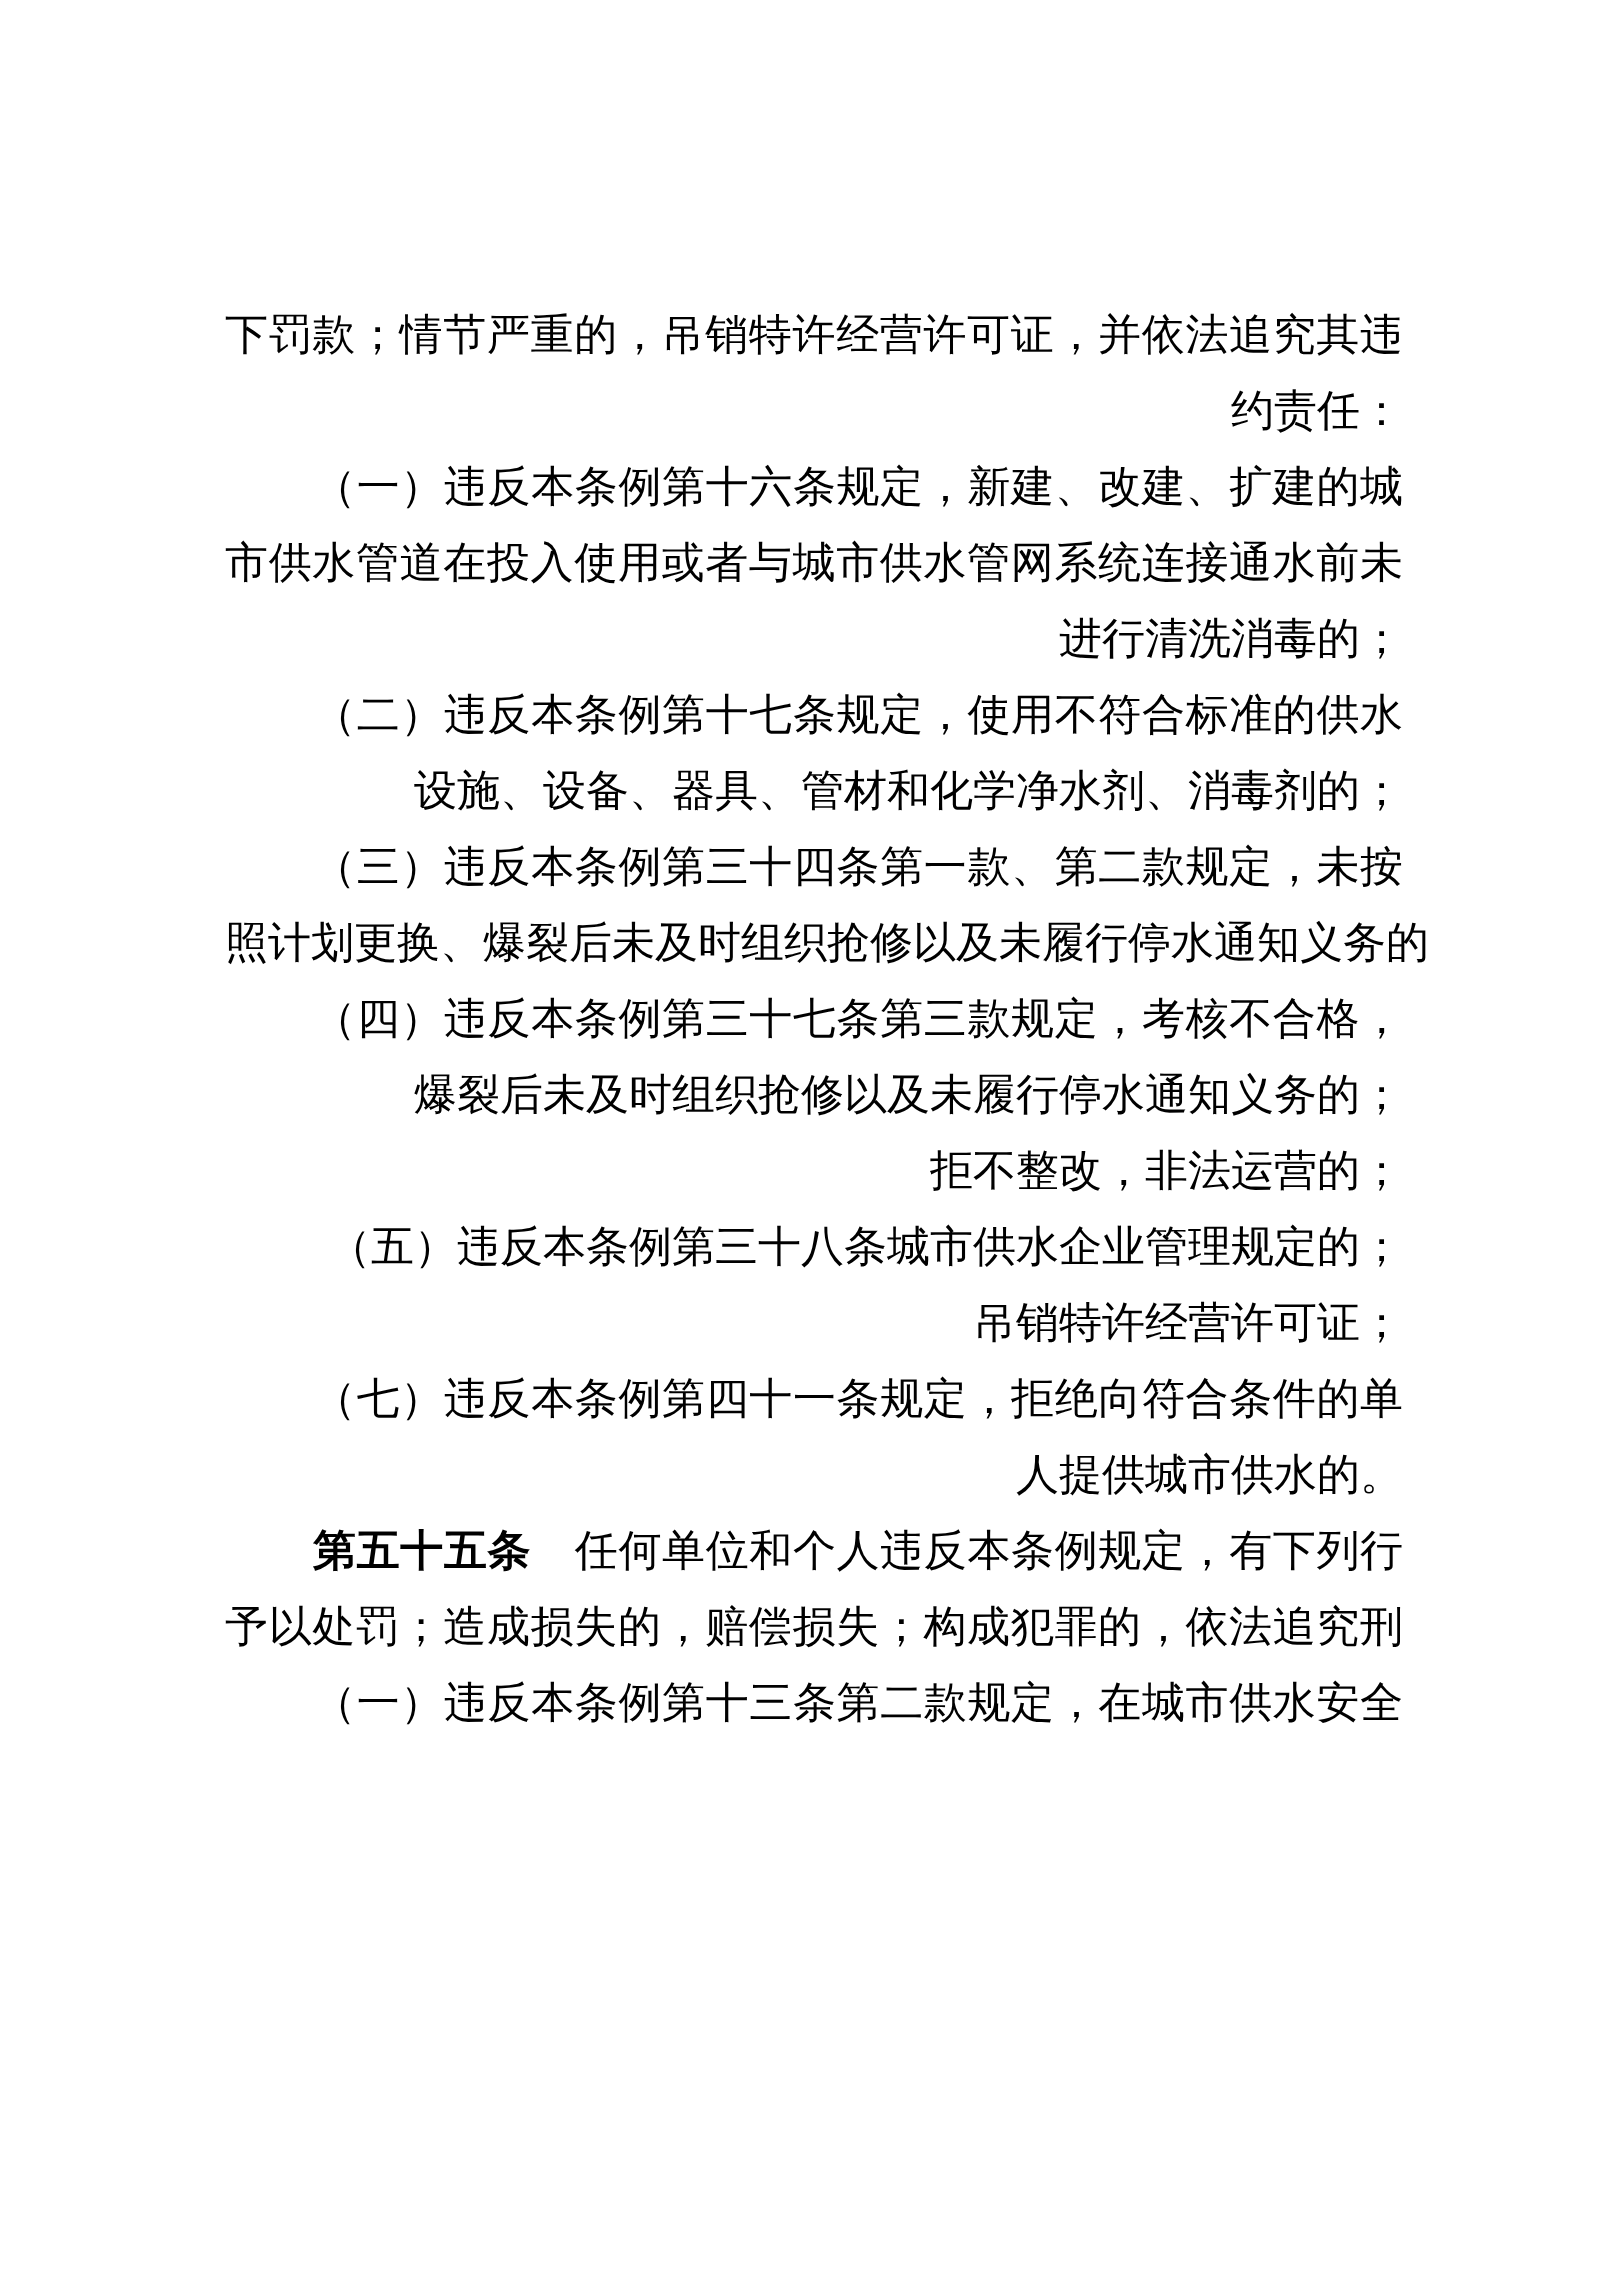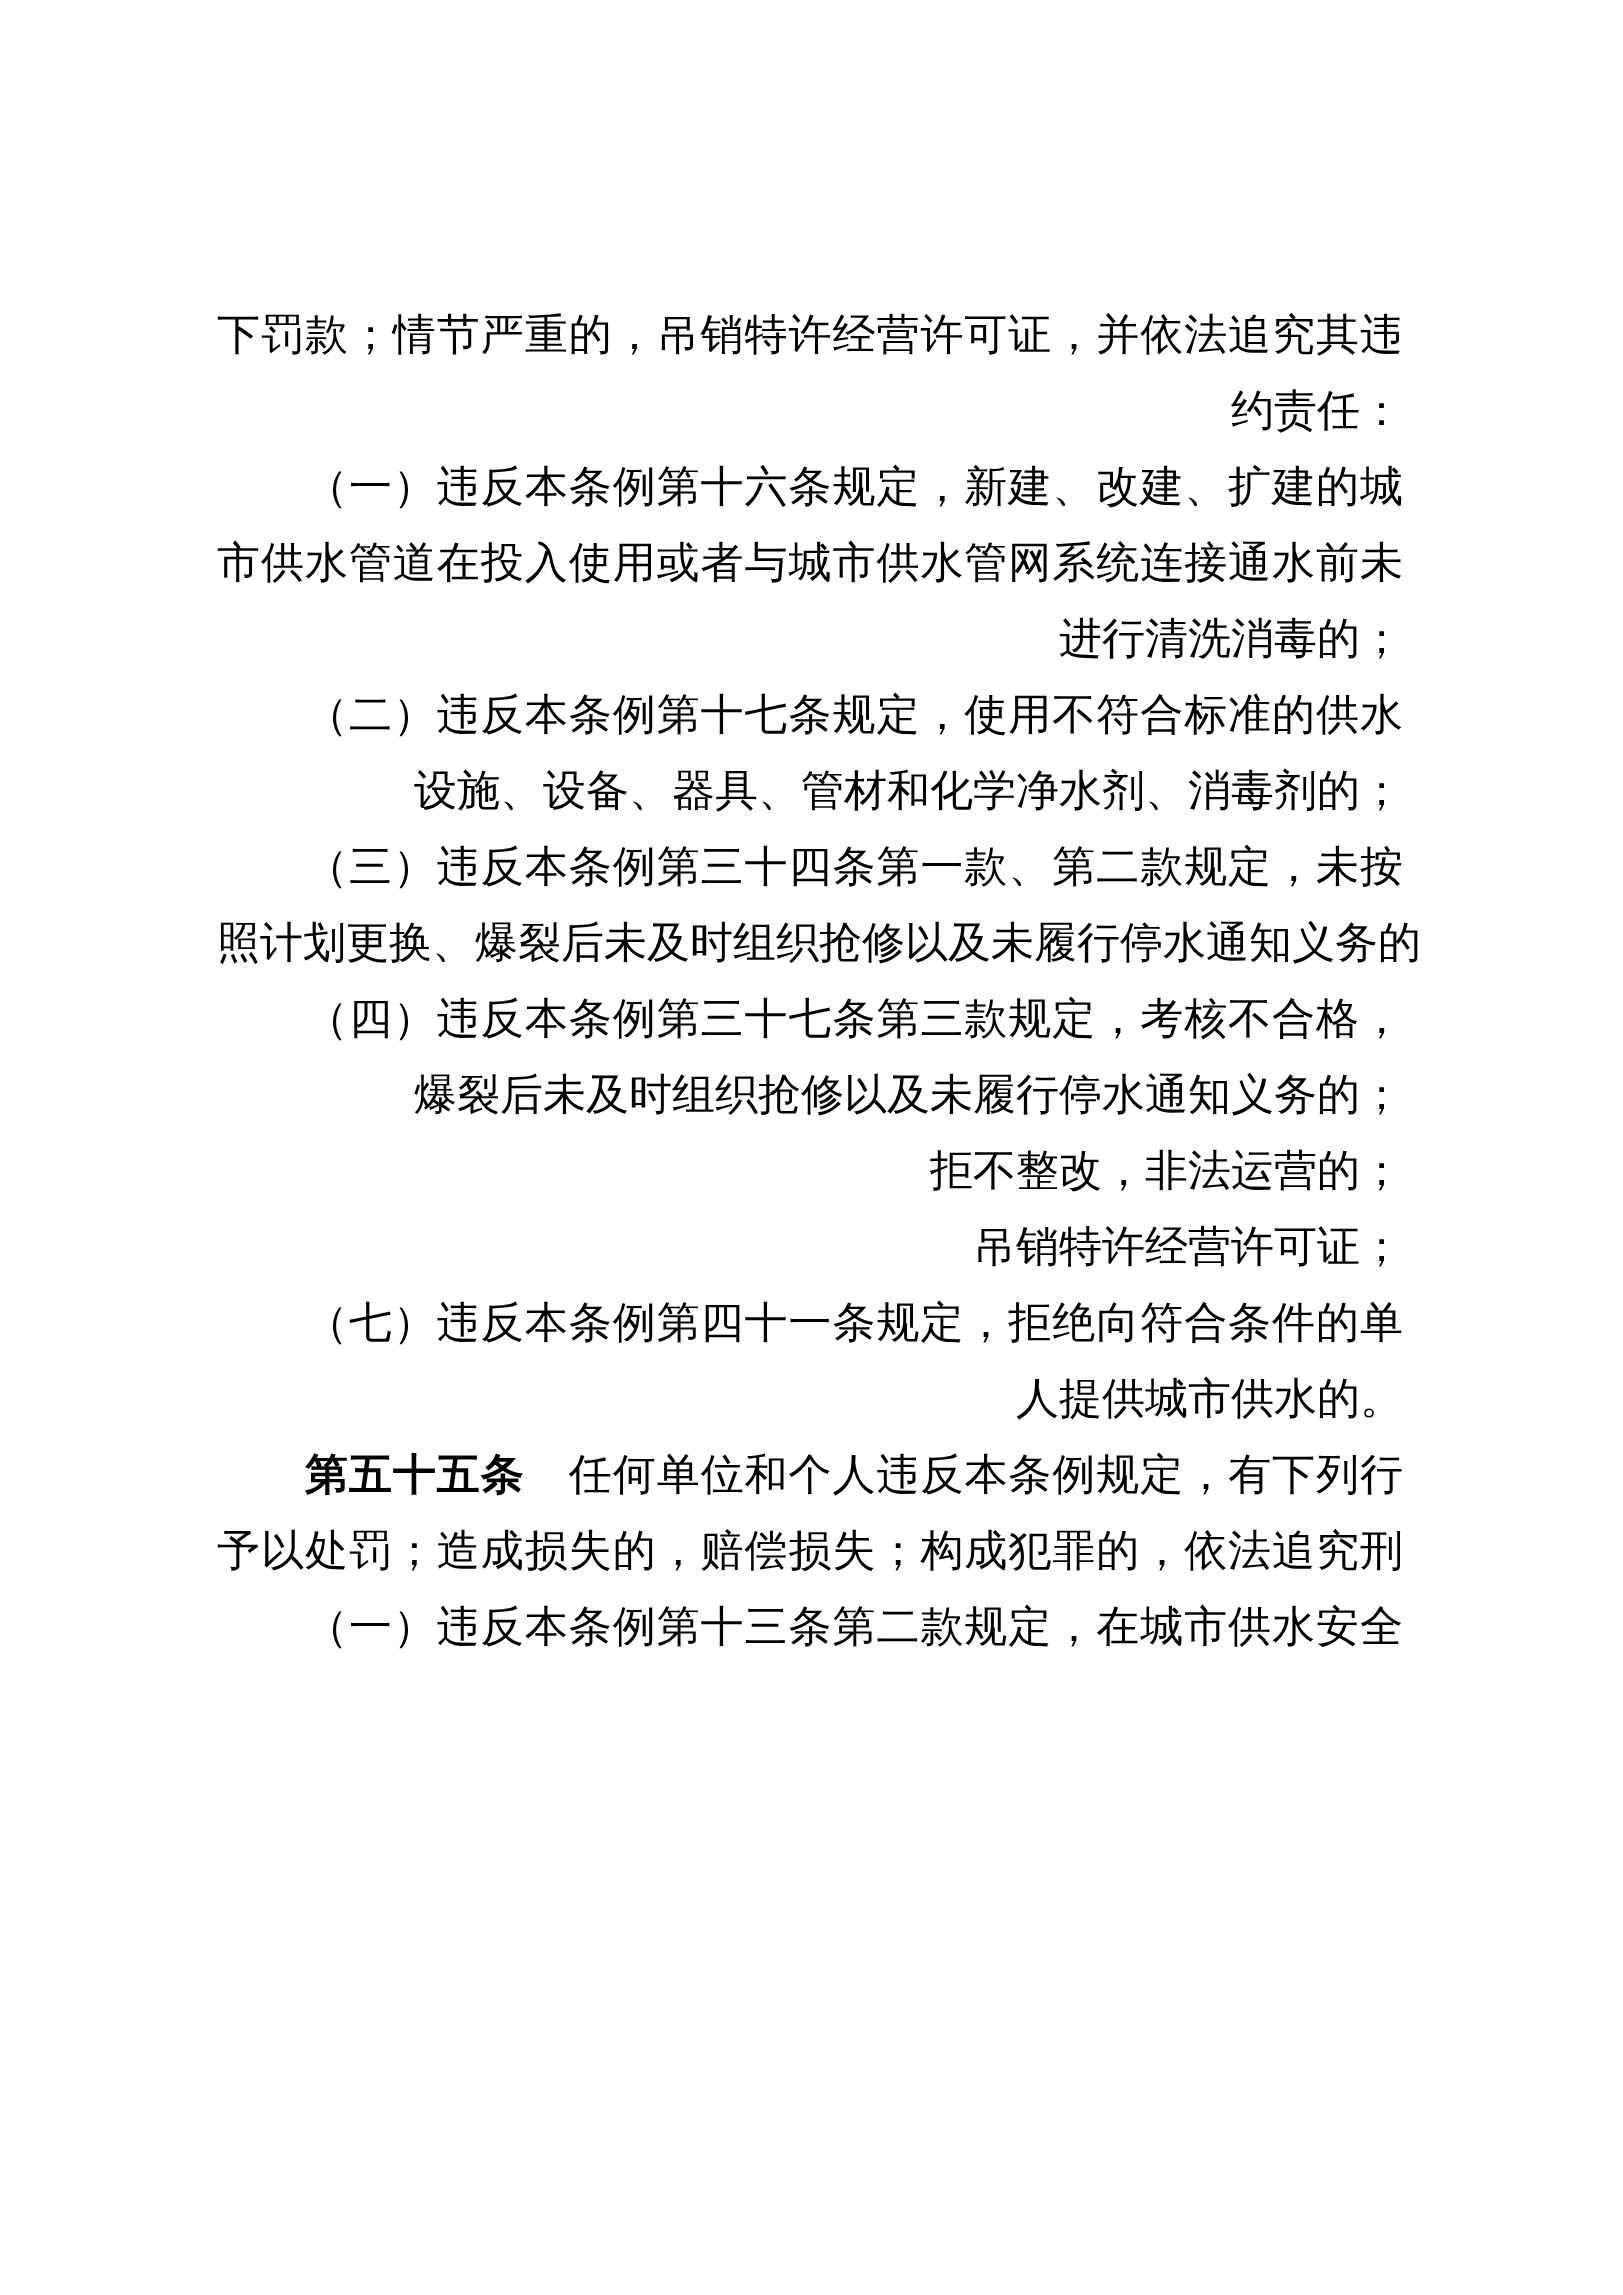--- a/index.html
+++ b/index.html
@@ -27,20 +27,21 @@
   .line {
     height: 76px;
     line-height: 76px;
     white-space: nowrap;
     text-align: right;
   }
   .line.justify {
     text-align: justify;
     text-justify: inter-ideograph;
     text-align-last: justify;
+    margin-left: 8px;
   }
   .line.indent {
     text-indent: 88px;
   }
   .bold {
     font-weight: 700;
   }
 </style>
 </head>
 <body>
@@ -52,20 +53,21 @@
       <div class="line indent justify"><span>（一）违反本条例第十六条规定，新建、改建、扩建的城</span></div>
       <div class="line justify"><span>市供水管道在投入使用或者与城市供水管网系统连接通水前未</span></div>
       <div class="line"><span>进行清洗消毒的；</span></div>
       <div class="line indent justify"><span>（二）违反本条例第十七条规定，使用不符合标准的供水</span></div>
       <div class="line"><span>设施、设备、器具、管材和化学净水剂、消毒剂的；</span></div>
       <div class="line indent justify"><span>（三）违反本条例第三十四条第一款、第二款规定，未按</span></div>
       <div class="line justify"><span>照计划更换、爆裂后未及时组织抢修以及未履行停水通知义务的</span></div>
       <div class="line indent justify"><span>（四）违反本条例第三十七条第三款规定，考核不合格，</span></div>
       <div class="line"><span>爆裂后未及时组织抢修以及未履行停水通知义务的；</span></div>
       <div class="line"><span>拒不整改，非法运营的；</span></div>
+      <div class="line indent"><span>（五）违反本条例第三十八条城市供水企业管理规定的；</span></div>
       <div class="line"><span>吊销特许经营许可证；</span></div>
       <div class="line indent justify"><span>（七）违反本条例第四十一条规定，拒绝向符合条件的单</span></div>
       <div class="line"><span>人提供城市供水的。</span></div>
       <div class="line indent justify"><span class="bold">第五十五条</span><span>　任何单位和个人违反本条例规定，有下列行</span></div>
       <div class="line justify"><span>予以处罚；造成损失的，赔偿损失；构成犯罪的，依法追究刑</span></div>
       <div class="line indent justify"><span>（一）违反本条例第十三条第二款规定，在城市供水安全</span></div>
     </div>
 </div>
 
 

